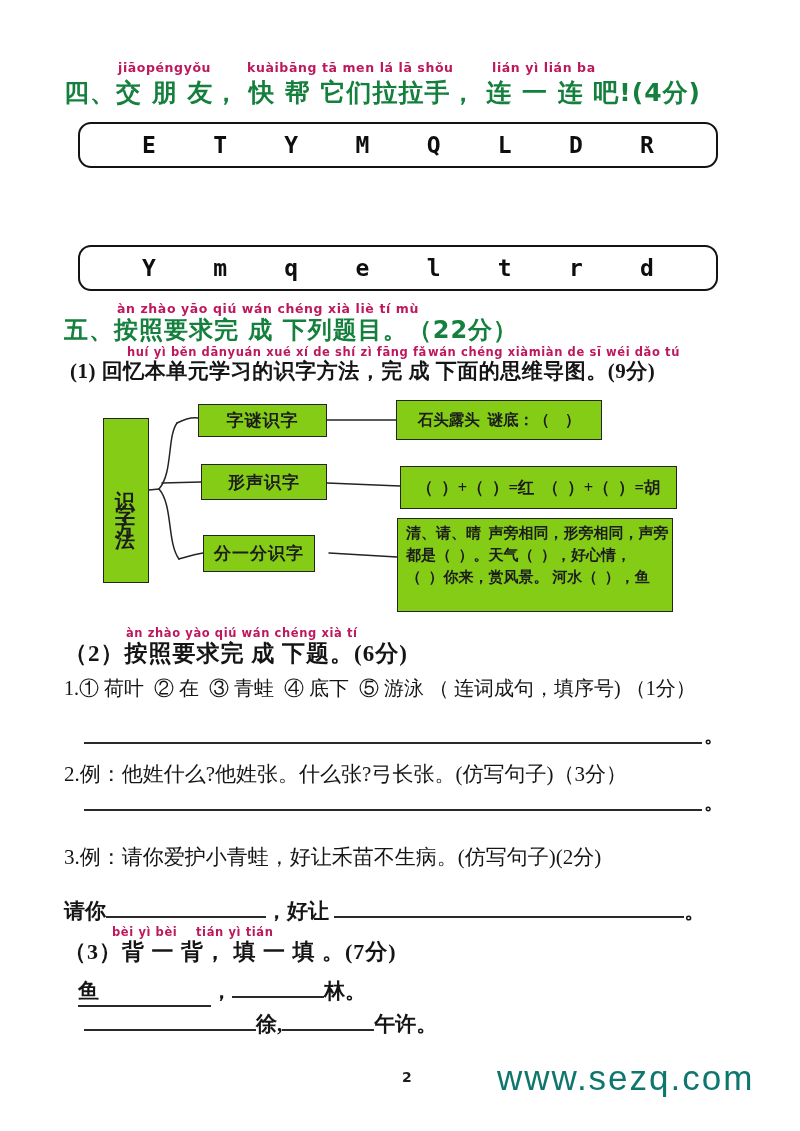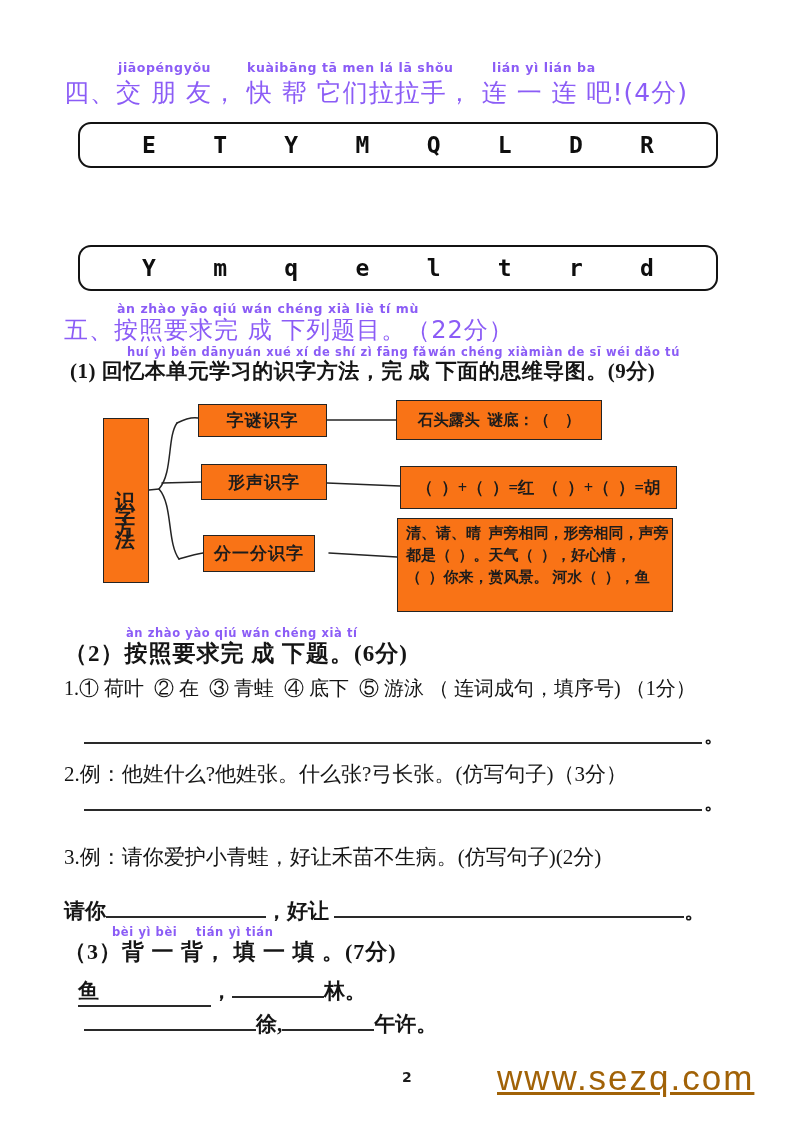--- a/index.html
+++ b/index.html
@@ -1,43 +1,43 @@
 <!DOCTYPE html>
 <html><head>
 <meta charset="utf-8">
 <style>
   html,body{margin:0;padding:0;}
   body{width:800px;height:1131px;background:#ffffff;position:relative;overflow:hidden;
        font-family:"Liberation Serif","DejaVu Serif",serif;color:#1c1c1c;}
   .abs{position:absolute;}
   .pinyin{font-family:"DejaVu Sans","Liberation Sans",sans-serif;font-weight:700;
-          font-size:12.5px;letter-spacing:0.6px;white-space:pre;color:#8b5cf6;}
-  .hei{font-family:"DejaVu Sans","Liberation Sans",sans-serif;font-weight:400;color:#8b5cf6;text-align:center;}
+          font-size:12.5px;letter-spacing:0.6px;white-space:pre;color:#be185d;}
+  .hei{font-family:"DejaVu Sans","Liberation Sans",sans-serif;font-weight:700;color:#15803d;text-align:center;}
   .song{font-family:"Liberation Serif","DejaVu Serif",serif;color:#151515;}
   .letters-box{border:2.6px solid #131313;border-radius:13px;box-sizing:border-box;
                display:flex;align-items:center;justify-content:space-between;
                padding:0 62px;font-family:"DejaVu Sans Mono","Liberation Mono",monospace;
                font-size:23px;font-weight:600;color:#0e0e0e;background:#fff;}
   .mm-box{position:absolute;border:1.6px solid #242424;box-sizing:border-box;
-          display:flex;align-items:center;justify-content:center;background:#f97316;}
+          display:flex;align-items:center;justify-content:center;background:#84cc16;}
   .mm-label{font-size:17px;font-weight:700;letter-spacing:1px;}
   .mm-detail{font-size:15.5px;font-weight:600;white-space:pre;}
   .mm-root-text{writing-mode:vertical-rl;font-size:20px;font-weight:700;letter-spacing:13px;}
   .mm-lines{position:absolute;left:0;top:0;}
   .q-item{white-space:pre;font-weight:400;}
   .blank{display:inline-block;border-bottom:2px solid #2a2a2a;}
   .ans-row{position:absolute;display:flex;align-items:flex-end;}
   .ans-row .blank{flex:1;height:20px;}
   .ans-row .period{font-size:20px;line-height:18px;margin-left:2px;font-weight:600;}
   .fill-row{white-space:nowrap;font-size:21px;font-weight:600;}
   .fill-row .blank{height:24px;vertical-align:baseline;}
   .useg{display:inline-block;border-bottom:2px solid #2a2a2a;}
   .useg .sp{display:inline-block;height:24px;vertical-align:baseline;}
   .watermark{font-family:"Liberation Sans","DejaVu Sans",sans-serif;font-weight:400;
-             font-size:35px;letter-spacing:2px;color:#a16207;text-decoration:underline;}
+             font-size:35px;letter-spacing:2px;color:#0f766e;}
   .pagenum{font-family:"DejaVu Sans","Liberation Sans",sans-serif;font-weight:700;font-size:14px;}
 </style>
 </head>
 <body>
 
 <div class="abs pinyin" style="left:118px;top:60px;">jiāopéngyǒu</div>
 <div class="abs pinyin" style="left:247px;top:60px;">kuàibāng tā men lá lā shǒu</div>
 <div class="abs pinyin" style="left:492px;top:60px;">lián yì lián ba</div>
 <div class="abs hei" style="left:64px;top:76px;font-size:25px;letter-spacing:1px;white-space:pre;">四、交 朋 友， 快 帮 它们拉拉手， 连 一 连 吧!(4分)</div>
 

